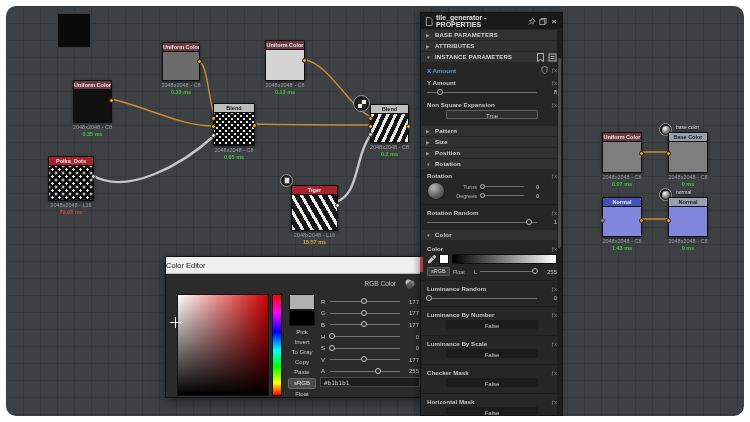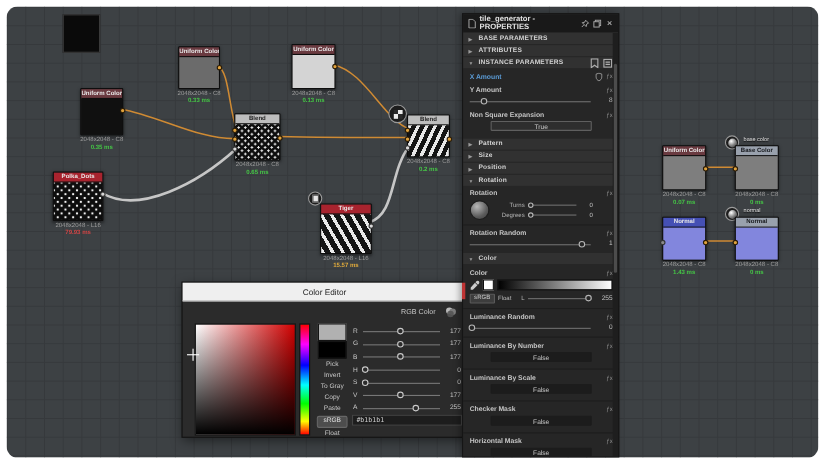--- a/index.html
+++ b/index.html
@@ -82,21 +82,21 @@
   .swatch-mini{width:8px;height:8px;background:#ffffff;border:1px solid #0f0f0f;}
   .gradbar{flex:1;height:8px;border:1px solid #0f0f0f;background:linear-gradient(to right,#000,#fff);}
   .chip{background:#3d3d3d;border:1px solid #5a5a5a;border-radius:1px;font-size:5.5px;color:#d2d2d2;padding:0 3px;line-height:7px;}
   .pscroll{position:absolute;right:0;top:17px;bottom:0;width:5px;background:#1e1e1e;}
   .pthumb{position:absolute;left:1px;width:3px;top:28px;height:190px;background:#4c4c4c;border-radius:2px;}
   .red-mark{position:absolute;left:414px;top:251px;width:3px;height:15px;background:#bf3434;z-index:31;}
   .pdivider{height:1px;background:#1d1d1d;margin:4px -5px 0 -6px;}
   
   .ce{position:absolute;left:159px;top:250px;width:260px;height:142px;background:#2b2b2b;border:1px solid #121212;
       box-shadow:0 3px 10px rgba(0,0,0,.5);z-index:20;box-sizing:border-box;}
-  .ce-title{height:16px;background:#efefef;color:#1d1d1d;font-size:7.5px;display:flex;align-items:center;padding:0 0;border-bottom:1px solid #b9b9b9;justify-content:center;}
+  .ce-title{height:16px;background:#efefef;color:#1d1d1d;font-size:7.5px;display:flex;align-items:center;padding:0 0;border-bottom:1px solid #b9b9b9;}
   .ce-sv{position:absolute;left:11px;top:37px;width:92px;height:102px;border:1px solid #141414;box-sizing:border-box;
          background:linear-gradient(to top,#000,rgba(0,0,0,0)),linear-gradient(to right,#ffffff,#d10000);}
   .ce-cross{position:absolute;left:4px;top:60px;width:11px;height:11px;z-index:3;}
   .ce-cross:before{content:"";position:absolute;left:5px;top:0;width:1px;height:11px;background:#fff;}
   .ce-cross:after{content:"";position:absolute;left:0;top:5px;width:11px;height:1px;background:#fff;}
   .ce-hue{position:absolute;left:106px;top:37px;width:10px;height:102px;border:1px solid #141414;box-sizing:border-box;
           background:linear-gradient(#f00,#f0f 18%,#00f 37%,#0ff 55%,#0f0 72%,#ff0 88%,#f00);}
   .ce-sw{position:absolute;left:123px;width:26px;height:16px;border:1px solid #141414;box-sizing:border-box;}
   .ce-actions{position:absolute;left:118px;top:70px;width:36px;text-align:center;}
   .ce-act{font-size:6px;color:#c8c8c8;height:10px;line-height:10px;}

